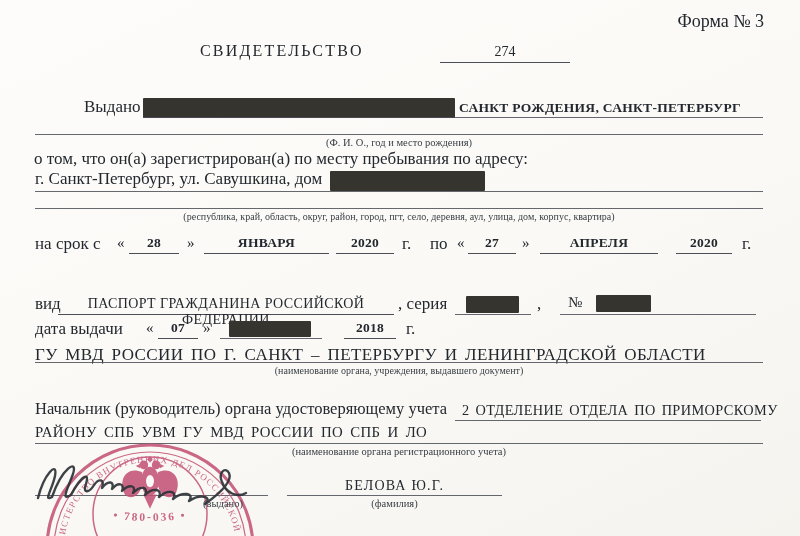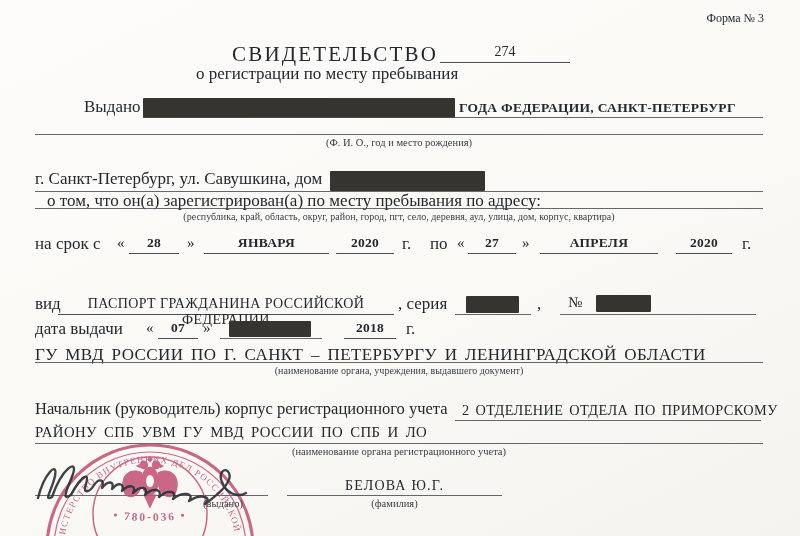--- a/index.html
+++ b/index.html
@@ -22,35 +22,34 @@
   .caps{font-size:14px; letter-spacing:.4px;}
   .body-text{font-size:17px;}
   .quote{font-size:15px;}
   .z2{z-index:2;} .z3{z-index:3;}
 </style>
 </head>
 <body>
 
 <div class="sheet">
 
-  <div class="abs" style="top:11px;right:36px;font-size:12px;">Форма № 3</div>
+  <div class="abs" style="top:11px;right:36px;font-size:18px;">Форма № 3</div>
 
-  <div class="abs" style="top:42px;left:232px;font-size:21px;letter-spacing:2.2px;">СВИДЕТЕЛЬСТВО</div>
+  <div class="abs" style="top:42px;left:200px;font-size:16px;letter-spacing:2.2px;">СВИДЕТЕЛЬСТВО</div>
   <div class="cell" style="top:44px;left:440px;width:130px;font-size:14px;">274</div>
-  <div class="abs" style="top:64px;left:196px;font-size:17px;">о регистрации по месту пребывания</div>
 
   <div class="abs body-text" style="top:97px;left:84px;">Выдано</div>
   <div class="redaction" style="top:98px;left:143px;width:312px;height:20px;"></div>
-  <div class="abs typed" style="top:100px;left:459px;">ГОДА ФЕДЕРАЦИИ, САНКТ-ПЕТЕРБУРГ</div>
+  <div class="abs typed" style="top:100px;left:459px;">САНКТ РОЖДЕНИЯ, САНКТ-ПЕТЕРБУРГ</div>
   <div class="rule" style="top:117px;left:143px;width:620px;"></div>
 
   <div class="rule" style="top:134px;left:35px;width:728px;"></div>
   <div class="abs caption" style="top:137px;left:35px;width:728px;">(Ф. И. О., год и место рождения)</div>
 
-  <div class="abs body-text" style="top:149px;left:47px;margin-top:42px;">о том, что он(а) зарегистрирован(а) по месту пребывания по адресу:</div>
+  <div class="abs body-text" style="top:149px;left:34px;">о том, что он(а) зарегистрирован(а) по месту пребывания по адресу:</div>
   <div class="abs body-text" style="top:169px;left:35px;">г. Санкт-Петербург, ул. Савушкина, дом</div>
   <div class="redaction" style="top:171px;left:330px;width:155px;height:20px;"></div>
   <div class="rule" style="top:191px;left:35px;width:728px;"></div>
   <div class="rule" style="top:208px;left:35px;width:728px;"></div>
   <div class="abs caption" style="top:211px;left:35px;width:728px;font-size:10px;">(республика, край, область, округ, район, город, пгт, село, деревня, аул, улица, дом, корпус, квартира)</div>
 
   <div class="abs body-text" style="top:234px;left:35px;">на срок с</div>
   <div class="abs quote" style="top:235px;left:117px;">«</div>
   <div class="cell typed" style="top:235px;left:129px;width:50px;">28</div>
   <div class="abs quote" style="top:235px;left:187px;">»</div>
@@ -81,21 +80,21 @@
   <div class="abs quote" style="top:320px;left:203px;">»</div>
   <div class="rule" style="top:338px;left:220px;width:102px;"></div>
   <div class="redaction" style="top:321px;left:229px;width:82px;height:16px;"></div>
   <div class="cell typed" style="top:320px;left:344px;width:52px;">2018</div>
   <div class="abs body-text" style="top:319px;left:406px;">г.</div>
 
   <div class="abs caps" style="top:345px;left:35px;font-size:17px;word-spacing:3px;">ГУ МВД РОССИИ ПО Г. САНКТ – ПЕТЕРБУРГУ И ЛЕНИНГРАДСКОЙ ОБЛАСТИ</div>
   <div class="rule" style="top:362px;left:35px;width:728px;"></div>
   <div class="abs caption" style="top:365px;left:35px;width:728px;font-size:10px;">(наименование органа, учреждения, выдавшего документ)</div>
 
-  <div class="abs" style="top:399px;left:35px;font-size:16.5px;">Начальник (руководитель) корпус регистрационного учета</div>
+  <div class="abs" style="top:399px;left:35px;font-size:16.5px;">Начальник (руководитель) органа удостоверяющему учета</div>
   <div class="abs caps" style="top:402px;left:462px;font-size:14.3px;word-spacing:2px;">2 ОТДЕЛЕНИЕ ОТДЕЛА ПО ПРИМОРСКОМУ</div>
   <div class="rule" style="top:420px;left:455px;width:306px;"></div>
   <div class="abs caps" style="top:424px;left:35px;font-size:14.8px;word-spacing:3px;">РАЙОНУ СПБ УВМ ГУ МВД РОССИИ ПО СПБ И ЛО</div>
   <div class="rule" style="top:443px;left:35px;width:728px;"></div>
   <div class="abs caption" style="top:446px;left:35px;width:728px;">(наименование органа регистрационного учета)</div>
 
   <div class="abs z2" style="top:436px;left:42px;width:216px;height:100px;">
     <svg width="216" height="210" viewBox="0 0 216 210" style="opacity:.88;">
       <g fill="none" stroke="var(--stamp)">
         <circle cx="108" cy="112" r="103" stroke-width="3"></circle>

